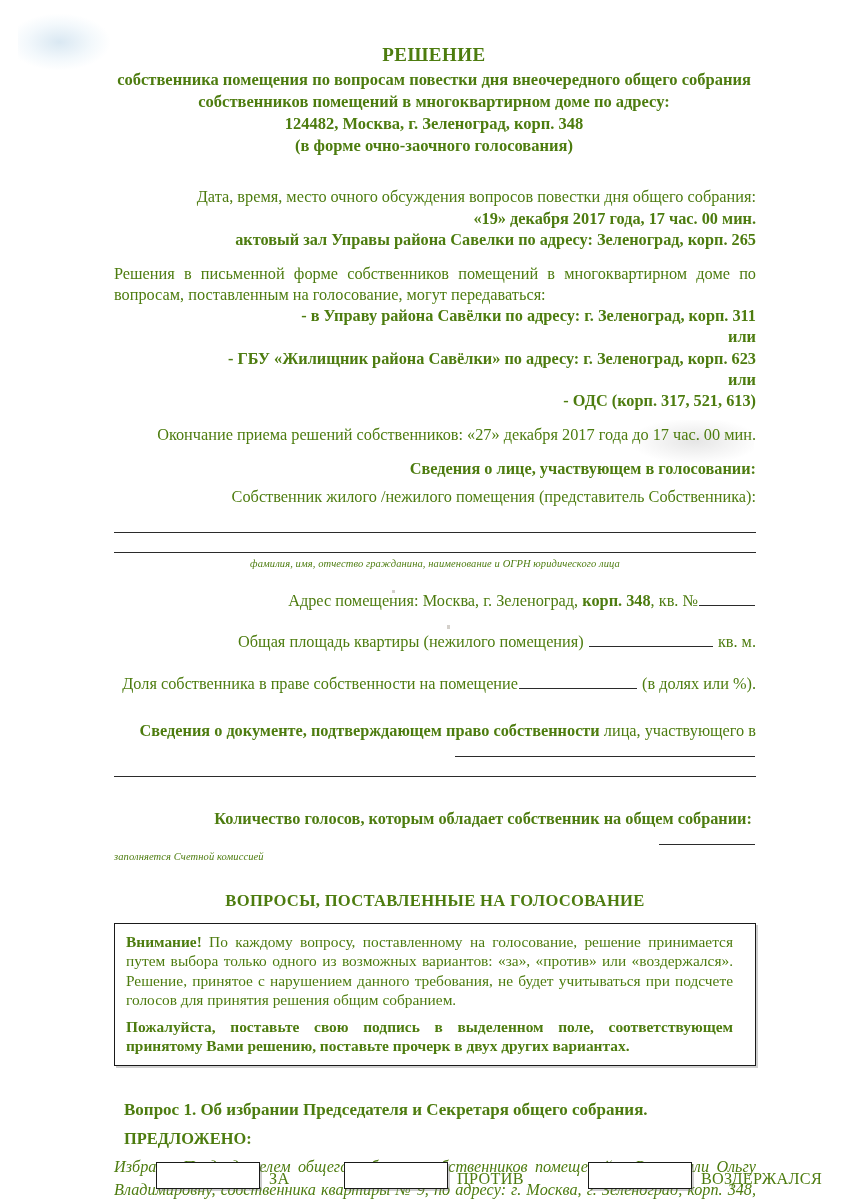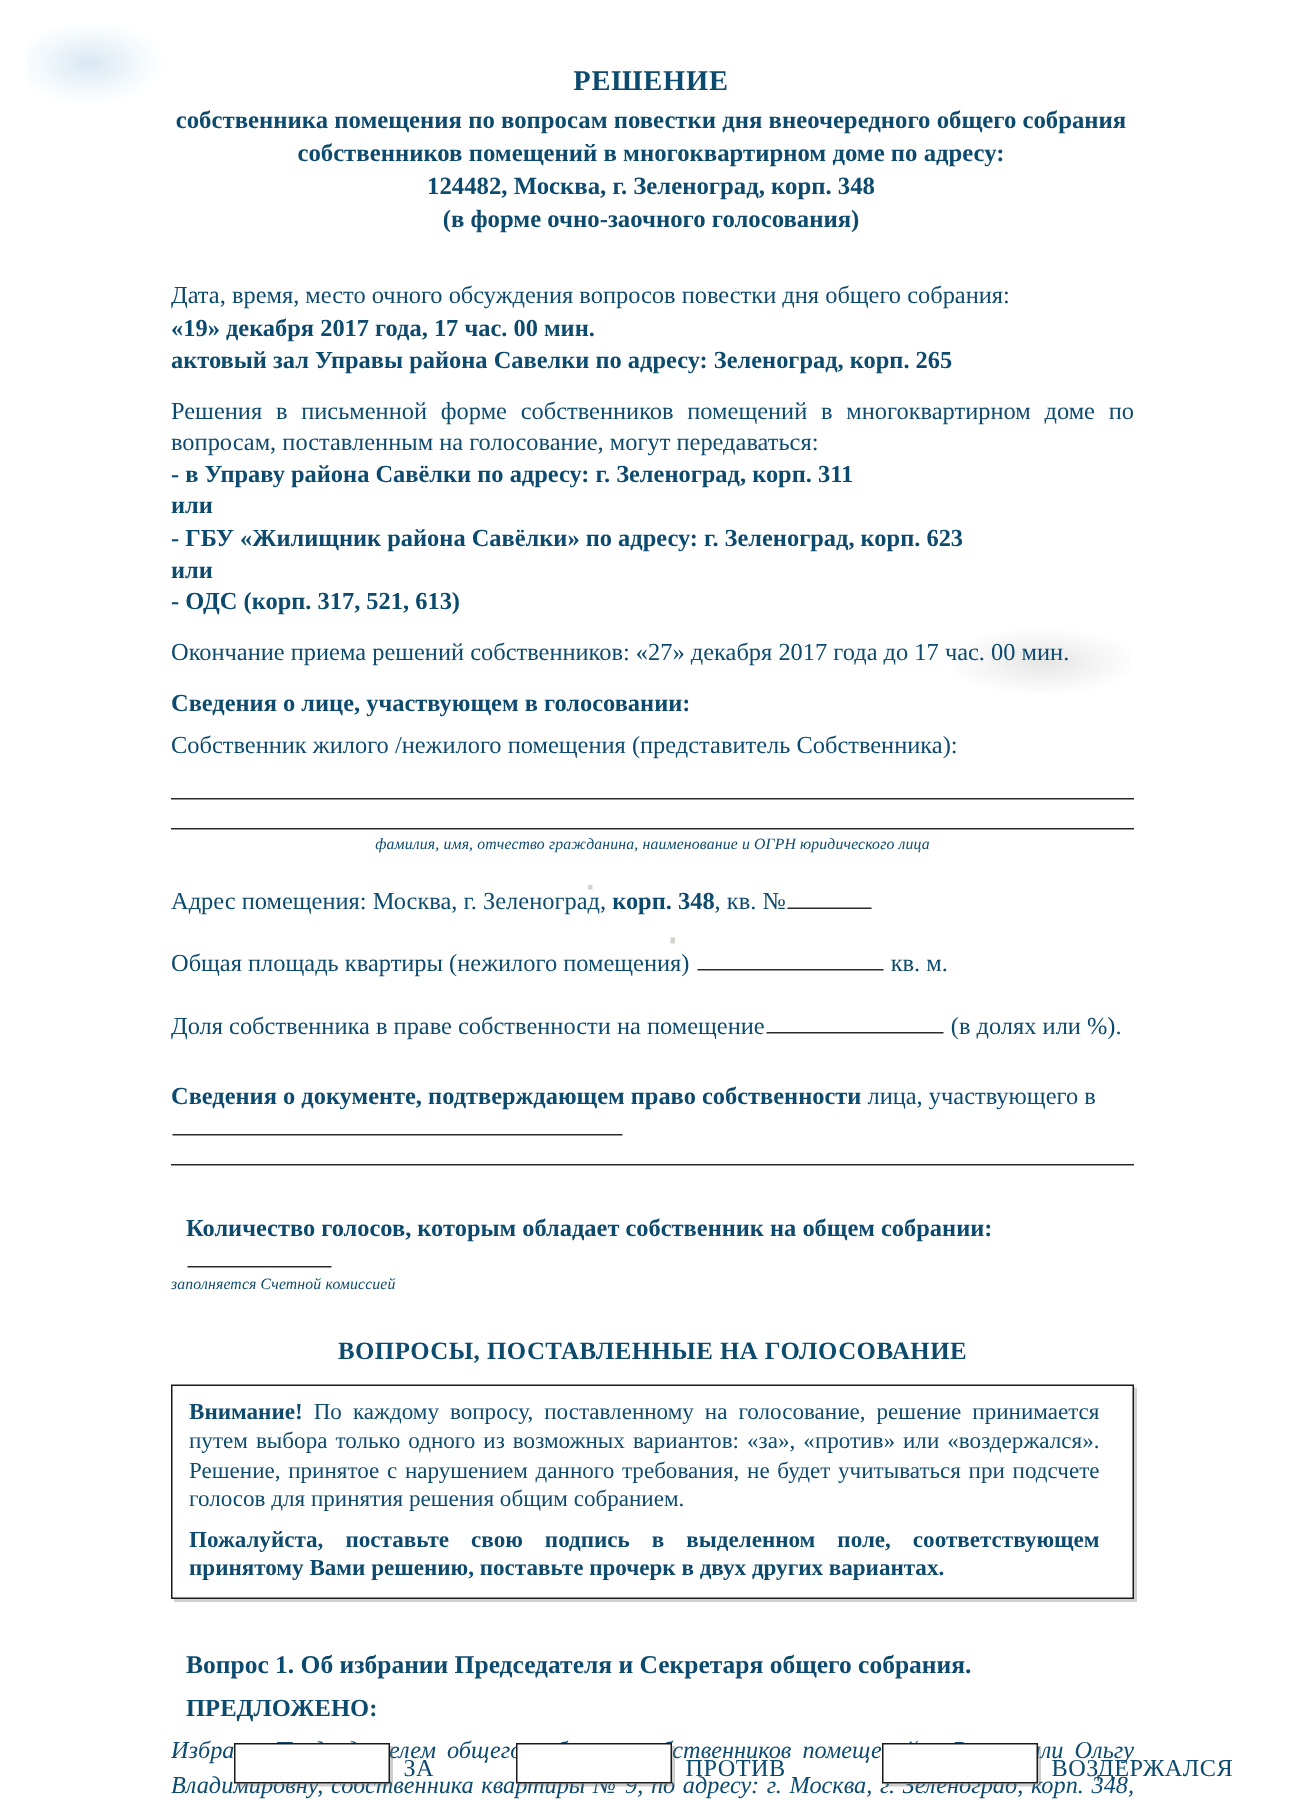--- a/index.html
+++ b/index.html
@@ -7,21 +7,21 @@
     padding: 0;
     background: #ffffff;
   }
   .page {
     position: relative;
     width: 868px;
     height: 1200px;
     background: #ffffff;
     overflow: hidden;
     font-family: "Liberation Serif", "DejaVu Serif", serif;
-    color: #0c4a6e;
+    color: #4d7c0f;
     -webkit-font-smoothing: antialiased;
   }
 
   
   .scan-smudge-tl {
     position: absolute;
     left: 18px; top: 14px;
     width: 92px; height: 56px;
     background: radial-gradient(ellipse at 45% 50%, rgba(205,224,238,0.75) 0%, rgba(228,240,248,0.45) 45%, rgba(255,255,255,0) 72%);
     pointer-events: none;
@@ -63,21 +63,21 @@
     margin: 4px 74px 0 74px;
   }
   .doc-subtitle div { white-space: nowrap; }
 
   
   .body-block {
     margin: 0 112px 0 114px;
     font-size: 16.3px;
     line-height: 1.30;
   }
-  .p { margin: 0; }
+  .p { margin: 0; text-align: right; }
   .b { font-weight: bold; }
   .just { text-align: justify; }
   .gap-s { height: 7px; }
   .gap-m { height: 13px; }
   .gap-l { height: 20px; }
 
   .caption {
     font-style: italic;
     font-size: 10.5px;
     text-align: center;

